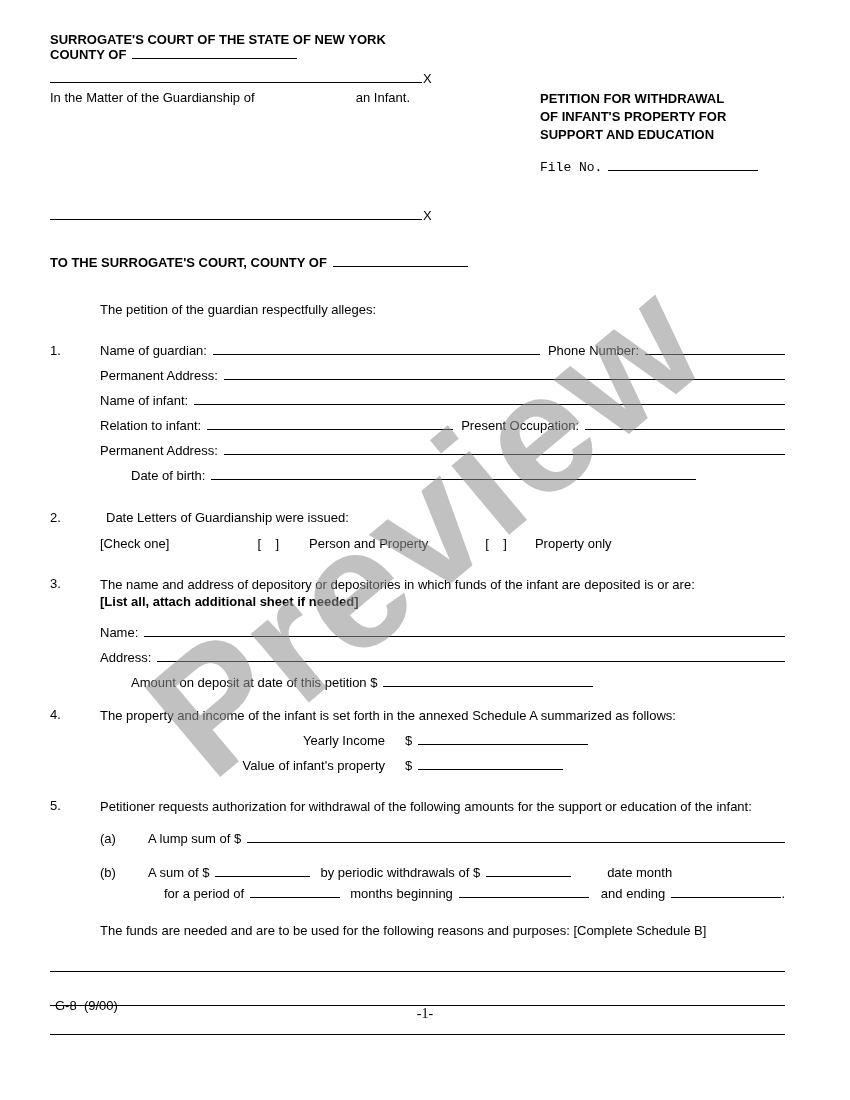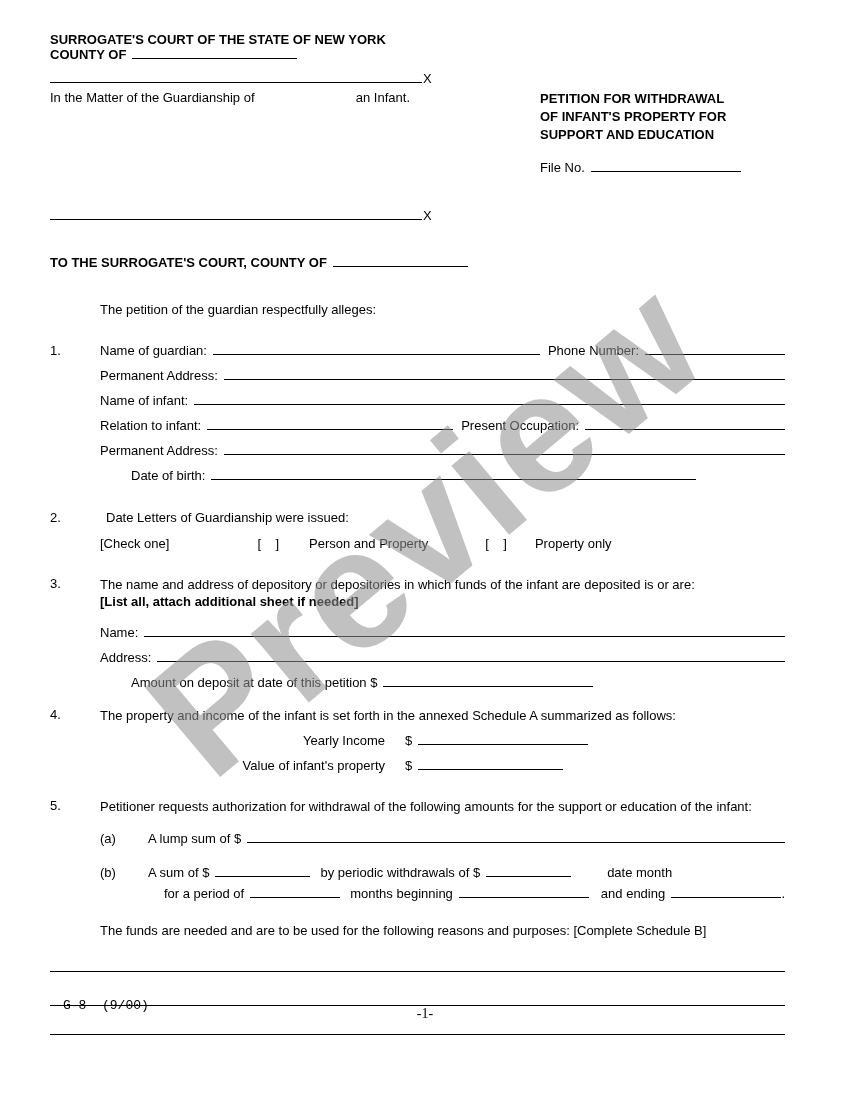--- a/index.html
+++ b/index.html
@@ -39,21 +39,21 @@
   .caption-body { display: flex; margin-top: 4px; }
   .caption-left {
     width: 372px;
     min-height: 118px;
     display: flex;
     justify-content: space-between;
   }
   .infant-label { text-align: right; padding-right: 12px; }
   .caption-right { margin-left: 118px; flex: 1; }
   .title-block div { line-height: 18px; }
-  .fileno-row { display: flex; align-items: baseline; margin-top: 16px; }
+  .fileno-row { display: flex; align-items: baseline; margin-top: 16px; font-family: Liberation Mono, monospace; }
   .fileno-row .fill { width: 150px; }
   
   .to-court { display: flex; align-items: baseline; margin-top: 32px; }
   .to-court .fill { width: 135px; }
   .alleges { margin-top: 32px; margin-left: 50px; }
   .item { display: flex; }
   .item-num { width: 50px; flex: 0 0 50px; }
   .item-body { flex: 1; }
   .frow { display: flex; align-items: baseline; margin-bottom: 9px; line-height: 16px; }
   .frow:last-child { margin-bottom: 0; margin-left: 31px; }
@@ -84,21 +84,21 @@
     transform: translate(-50%, -50%) rotate(-40deg);
     font-size: 170px;
     font-weight: 600;
     color: #8f8f8f;
     opacity: 0.55;
     letter-spacing: 2px;
     pointer-events: none;
     z-index: 5;
     white-space: nowrap;
   }
-  .footer-formno { position: absolute; left: 63px; top: 998px; font-family: Liberation Mono, monospace; }
+  .footer-formno { position: absolute; left: 55px; top: 998px; }
   .footer-page { position: absolute; left: 0; right: 0; top: 1006px; text-align: center; font-family: "Liberation Serif", serif; font-size: 14px; }
 </style>
 </head>
 <body>
 
 <div class="page">
 
   <div class="watermark" style="color: rgb(143, 143, 143);">Preview</div>
 
   <div class="content">

